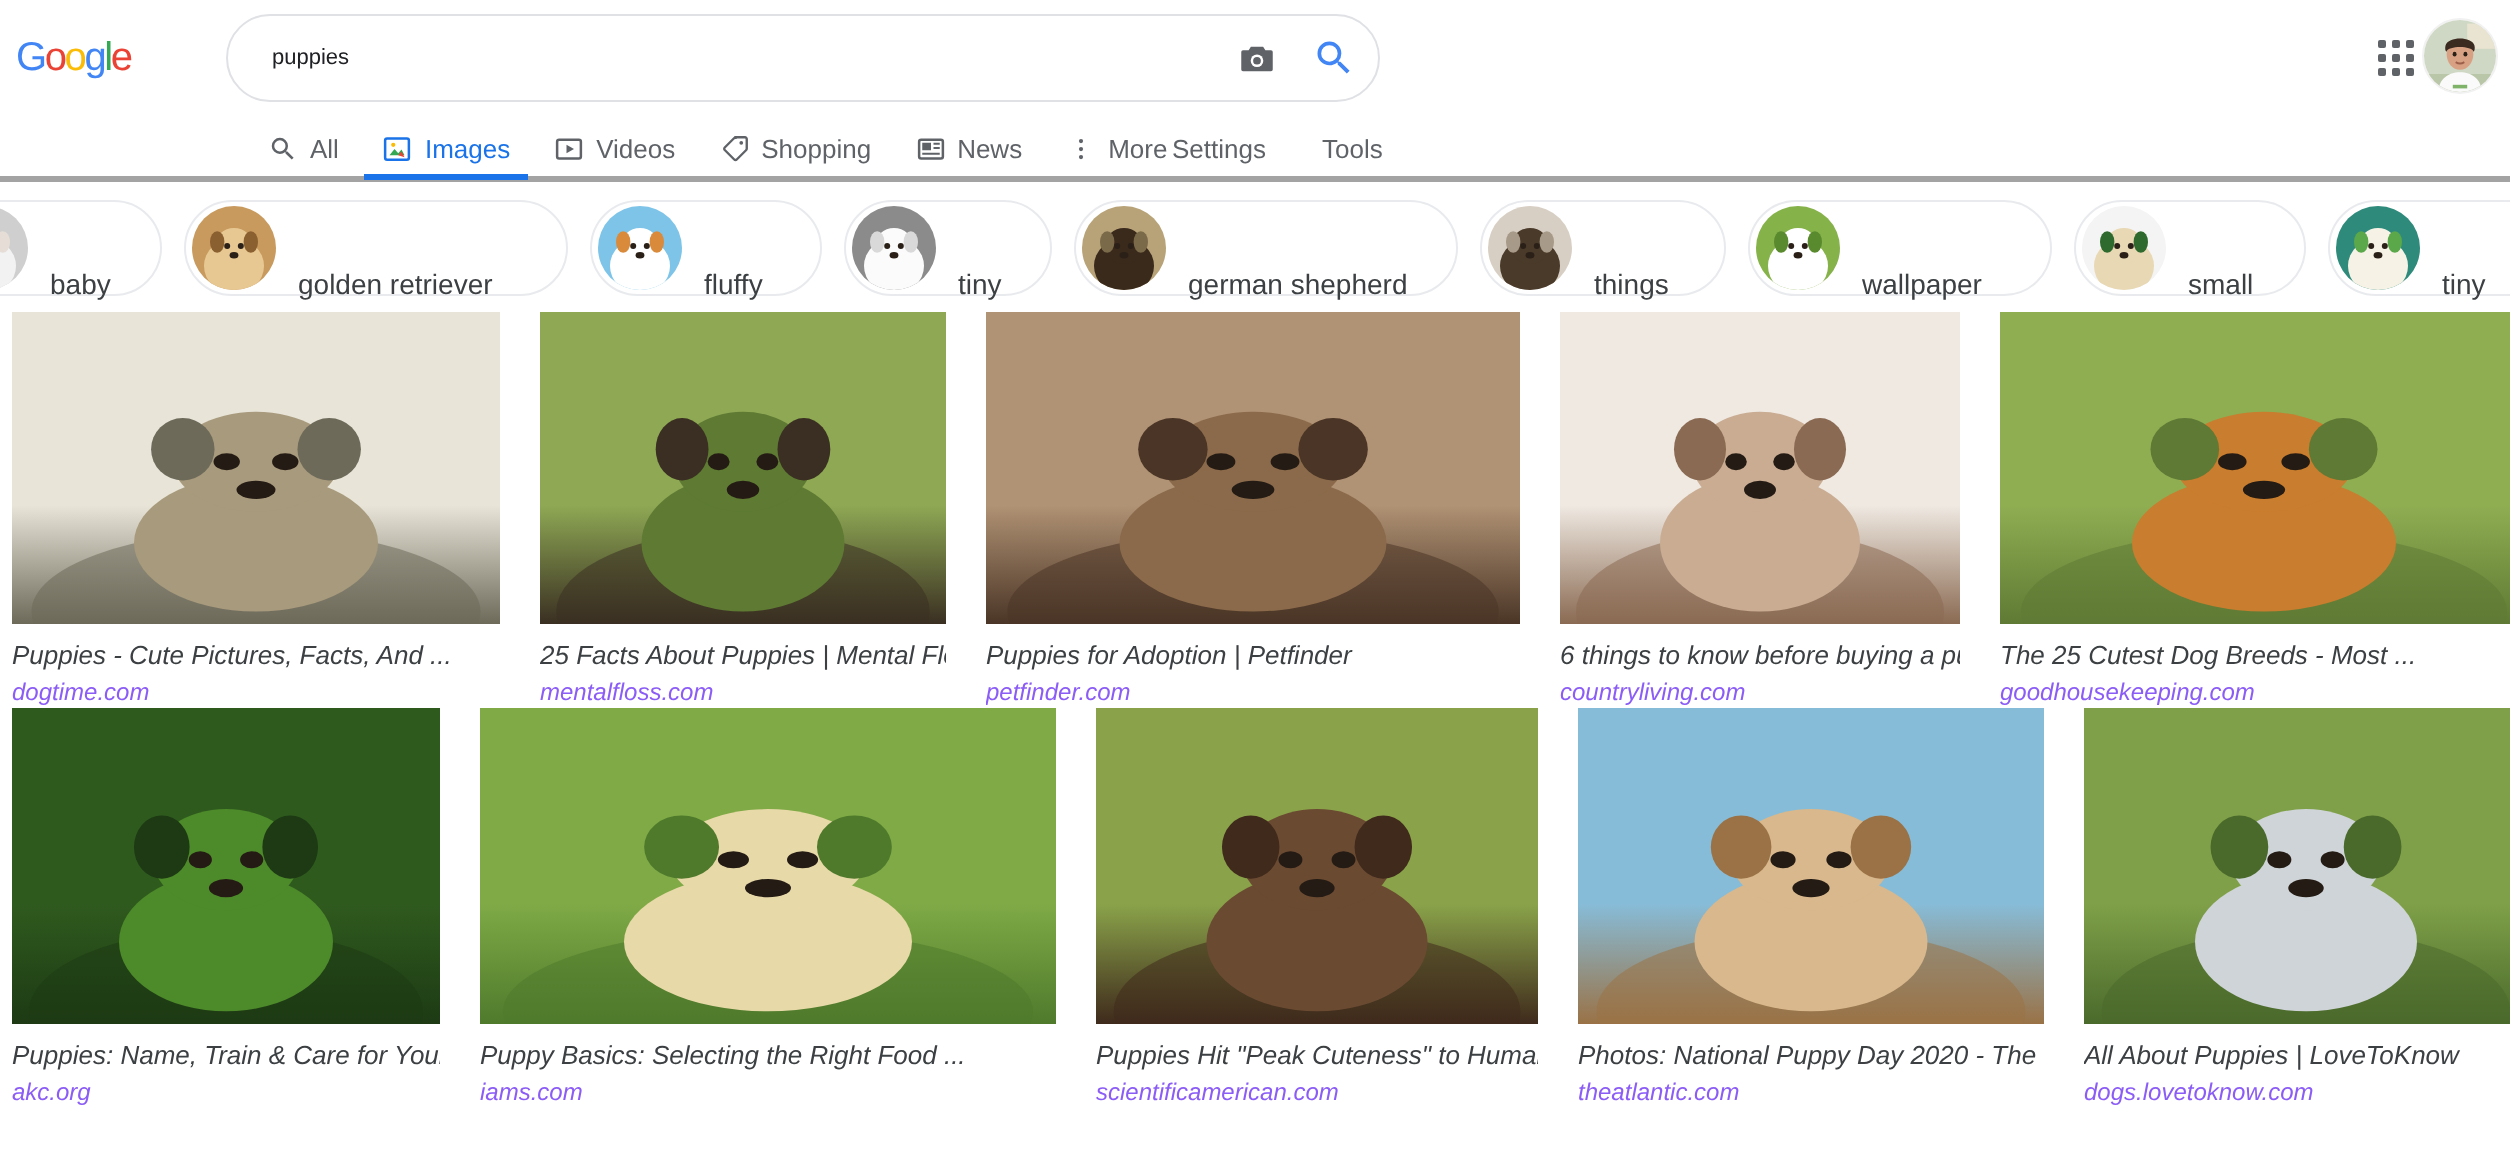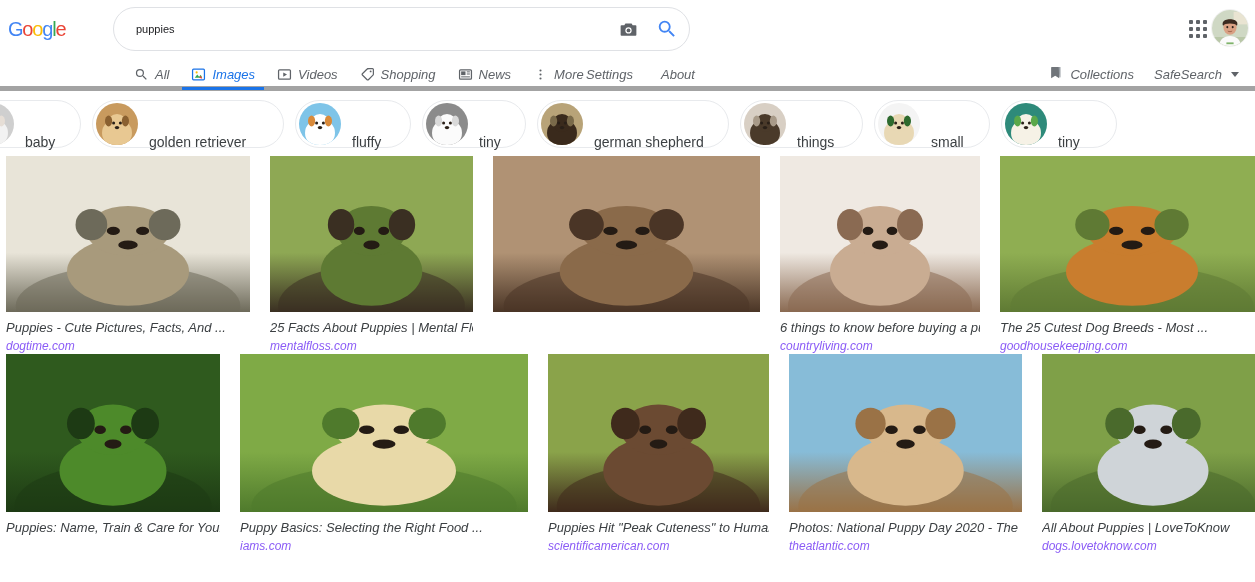--- a/index.html
+++ b/index.html
@@ -85,22 +85,21 @@
     border-radius: 50%;
     overflow: hidden;
     cursor: pointer;
     border: 1px solid #f1f1f1;
   }
 
   
   .tabbar {
     position: relative;
     height: 33px;
-    border-bottom: 5px solid #a3a3a3;
-    font-style: italic;
+    border-bottom: 3px solid #a3a3a3;
   }
   .tabs {
     position: absolute;
     left: 134px; top: 0;
     display: flex;
     align-items: flex-start;
     height: 33px;
   }
   .tab {
     display: flex;
@@ -352,38 +351,23 @@
             <circle cx="12" cy="5.6" r="1.7" fill="#5f6368"></circle>
             <circle cx="12" cy="12" r="1.7" fill="#5f6368"></circle>
             <circle cx="12" cy="18.4" r="1.7" fill="#5f6368"></circle>
           </svg>
         </span>
     <span>More</span>
   </div>
     </div>
   <div class="tool-links" id="tool-links">
   <div class="lnk">Settings</div>
-  <div class="lnk">About</div>
+  <div class="lnk">Tools</div>
     </div>
 
-  <div class="right-links">
-    <div class="lnk">
-      <span>
-        <svg width="15" height="15" viewBox="0 0 24 24" aria-hidden="true">
-          <path fill="#70757a" d="M6 3h11a1 1 0 011 1v17l-6.5-4L5 21V4a1 1 0 011-1z"></path>
-          <path fill="#9aa0a6" d="M17 3h2a1 1 0 011 1v16l-2-1.3z"></path>
-        </svg>
-      </span>
-      <span>Collections</span>
-    </div>
-    <div class="lnk">
-      <span>SafeSearch</span>
-      <span class="caret-dn"></span>
-    </div>
-  </div>
 </div>
 
 <div class="chiprow">
   <div class="chipscroll" id="chipscroll">
   <div class="chip" style="width:113px">
     <div class="chip-thumb">
           <svg class="ph" viewBox="0 0 42 42" preserveAspectRatio="xMidYMid slice" aria-hidden="true">
       <rect width="42" height="42" fill="#cfcfcf"></rect>
       <ellipse cx="21" cy="30" rx="15" ry="14" fill="#f2f2f2"></ellipse>
       <ellipse cx="21" cy="20" rx="9.5" ry="9" fill="#f2f2f2"></ellipse>
@@ -463,20 +447,35 @@
       <ellipse cx="21" cy="30" rx="15" ry="14" fill="#4a3a2a"></ellipse>
       <ellipse cx="21" cy="20" rx="9.5" ry="9" fill="#4a3a2a"></ellipse>
       <ellipse cx="12.6" cy="18" rx="3.6" ry="5.4" fill="#a89a88"></ellipse>
       <ellipse cx="29.4" cy="18" rx="3.6" ry="5.4" fill="#a89a88"></ellipse>
       <circle cx="17.6" cy="20" r="1.5" fill="#2a2018"></circle>
       <circle cx="24.4" cy="20" r="1.5" fill="#2a2018"></circle>
       <ellipse cx="21" cy="24.6" rx="2.2" ry="1.6" fill="#2a2018"></ellipse>
     </svg>
         </div>
     <div class="chip-label">things</div>
+  </div>
+  <div class="chip" style="width:152px">
+    <div class="chip-thumb">
+          <svg class="ph" viewBox="0 0 42 42" preserveAspectRatio="xMidYMid slice" aria-hidden="true">
+      <rect width="42" height="42" fill="#86b24a"></rect>
+      <ellipse cx="21" cy="30" rx="15" ry="14" fill="#ffffff"></ellipse>
+      <ellipse cx="21" cy="20" rx="9.5" ry="9" fill="#ffffff"></ellipse>
+      <ellipse cx="12.6" cy="18" rx="3.6" ry="5.4" fill="#5a8a2e"></ellipse>
+      <ellipse cx="29.4" cy="18" rx="3.6" ry="5.4" fill="#5a8a2e"></ellipse>
+      <circle cx="17.6" cy="20" r="1.5" fill="#2a2018"></circle>
+      <circle cx="24.4" cy="20" r="1.5" fill="#2a2018"></circle>
+      <ellipse cx="21" cy="24.6" rx="2.2" ry="1.6" fill="#2a2018"></ellipse>
+    </svg>
+        </div>
+    <div class="chip-label">wallpaper</div>
   </div>
   <div class="chip" style="width:116px">
     <div class="chip-thumb">
           <svg class="ph" viewBox="0 0 42 42" preserveAspectRatio="xMidYMid slice" aria-hidden="true">
       <rect width="42" height="42" fill="#f4f4f4"></rect>
       <ellipse cx="21" cy="30" rx="15" ry="14" fill="#e8d8b4"></ellipse>
       <ellipse cx="21" cy="20" rx="9.5" ry="9" fill="#e8d8b4"></ellipse>
       <ellipse cx="12.6" cy="18" rx="3.6" ry="5.4" fill="#2e6a2e"></ellipse>
       <ellipse cx="29.4" cy="18" rx="3.6" ry="5.4" fill="#2e6a2e"></ellipse>
       <circle cx="17.6" cy="20" r="1.5" fill="#2a2018"></circle>
@@ -572,20 +571,24 @@
       <ellipse cx="50" cy="96" rx="46" ry="26" fill="#4a3526" opacity="0.55"></ellipse>
       <ellipse cx="50" cy="74" rx="25" ry="22" fill="#8a6a4a"></ellipse>
       <ellipse cx="50" cy="48" rx="17" ry="16" fill="#8a6a4a"></ellipse>
       <ellipse cx="35" cy="44" rx="6.5" ry="10" fill="#4a3526"></ellipse>
       <ellipse cx="65" cy="44" rx="6.5" ry="10" fill="#4a3526"></ellipse>
       <circle cx="44" cy="48" r="2.7" fill="#241b14"></circle>
       <circle cx="56" cy="48" r="2.7" fill="#241b14"></circle>
       <ellipse cx="50" cy="57" rx="4" ry="2.9" fill="#241b14"></ellipse>
     </svg>
         </div>
+        <div class="tile-cap">
+          <div class="cap-title">Puppies for Adoption | Petfinder</div>
+          <div class="cap-dom">petfinder.com</div>
+        </div>
       </div>
       <div class="tile" style="width:200px">
         <div class="tile-img" style="height:156px">
           <svg class="ph" viewBox="0 0 100 100" preserveAspectRatio="none" aria-hidden="true">
       <defs>
         <linearGradient id="bg4" x1="0" y1="0" x2="0" y2="1">
           <stop offset="0%" stop-color="#efe9e2"></stop>
           <stop offset="62%" stop-color="#efe9e2"></stop>
           <stop offset="100%" stop-color="#8a6a52"></stop>
         </linearGradient>
@@ -650,20 +653,21 @@
       <ellipse cx="50" cy="48" rx="17" ry="16" fill="#4d8a2a"></ellipse>
       <ellipse cx="35" cy="44" rx="6.5" ry="10" fill="#1d3a14"></ellipse>
       <ellipse cx="65" cy="44" rx="6.5" ry="10" fill="#1d3a14"></ellipse>
       <circle cx="44" cy="48" r="2.7" fill="#241b14"></circle>
       <circle cx="56" cy="48" r="2.7" fill="#241b14"></circle>
       <ellipse cx="50" cy="57" rx="4" ry="2.9" fill="#241b14"></ellipse>
     </svg>
         </div>
         <div class="tile-cap">
           <div class="cap-title">Puppies: Name, Train &amp; Care for Your ...</div>
+          <div class="cap-dom">akc.org</div>
         </div>
       </div>
       <div class="tile" style="width:288px">
         <div class="tile-img" style="height:158px">
           <svg class="ph" viewBox="0 0 100 100" preserveAspectRatio="none" aria-hidden="true">
       <defs>
         <linearGradient id="bg7" x1="0" y1="0" x2="0" y2="1">
           <stop offset="0%" stop-color="#7faa46"></stop>
           <stop offset="62%" stop-color="#7faa46"></stop>
           <stop offset="100%" stop-color="#4f7a2c"></stop>

